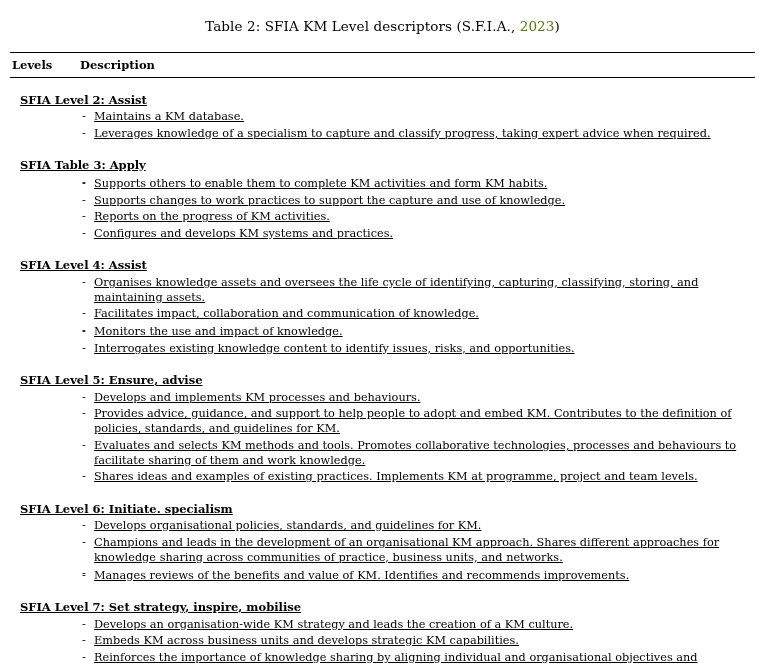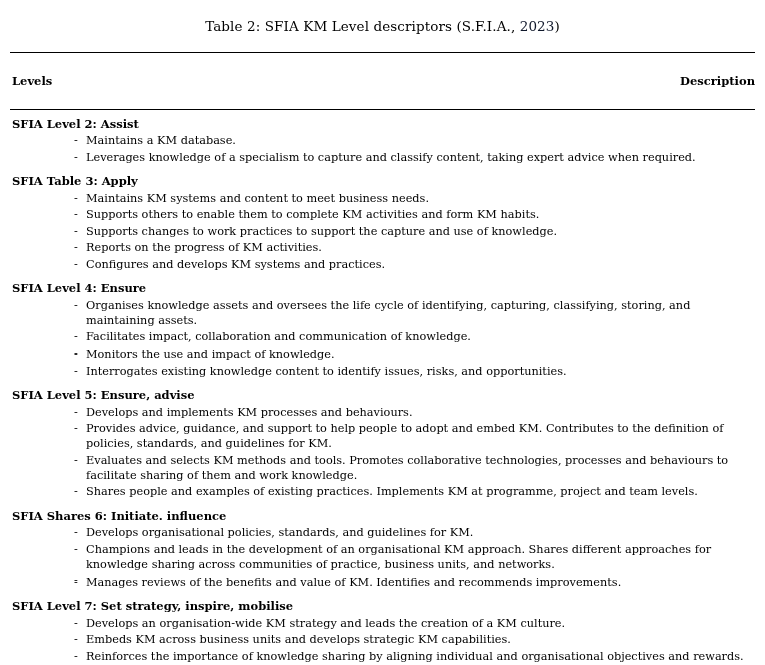--- a/index.html
+++ b/index.html
@@ -21,49 +21,49 @@
     box-sizing: border-box;
     padding: 12px 10px 0 10px;
   }
   .caption {
     text-align: center;
     font-size: 13.5px;
     margin: 6px 0 18px 0;
     letter-spacing: 0.1px;
   }
   .caption .cite {
-    color: #0f172a;
+    color: #4d7c0f;
     text-align: right;
   }
   table.km {
     width: 745px;
     border-collapse: collapse;
-    margin: 16px auto;
+    margin: 0 auto;
   }
   .rule-top, .rule-mid, .rule-bot {
     border: none;
     border-top: 1px solid #000;
     margin: 0;
   }
   .hdr-row td {
     font-size: 11.5px;
     font-weight: bold;
     padding: 5px 0 5px 0;
   }
   .hdr-levels {
     width: 62px;
     padding-left: 2px !important;
   }
   .hdr-desc {
     padding-left: 6px !important;
-    text-align: right;
   }
   .group {
-    margin: 0;
+    margin: 8px;
     padding: 0;
+    text-decoration: underline;
   }
   .group-title {
     font-size: 11.5px;
     font-weight: bold;
     padding: 7px 0 2px 2px;
     line-height: 1.25;
   }
   ul.items {
     list-style: none;
     margin: 0;
@@ -106,58 +106,58 @@
       </tbody>
     </table>
     <hr class="rule-mid">
 
     <div>
 
       <div class="group">
         <div class="group-title">SFIA Level 2: Assist</div>
         <ul class="items">
           <li><span class="dash">-</span><span>Maintains a KM database.</span></li>
-          <li><span class="dash">-</span><span>Leverages knowledge of a specialism to capture and classify content, taking expert advice when required.</span></li>
+          <li><span class="dash">-</span><span>Leverages knowledge of a specialism to capture and classify progress, taking expert advice when required.</span></li>
         </ul>
       </div>
 
       <div class="group">
         <div class="group-title">SFIA Table 3:  Apply</div>
         <ul class="items">
-          <li><span class="dash">-</span><span>Maintains KM systems and content to meet business needs.</span></li>
+          <li><span class="dash">-</span></li>
           <li><span class="dash">-</span><span>Supports others to enable them to complete KM activities and form KM habits.</span></li>
           <li><span class="dash">-</span><span>Supports changes to work practices to support the capture and use of knowledge.</span></li>
           <li><span class="dash">-</span><span>Reports on the progress of KM activities.</span></li>
           <li><span class="dash">-</span><span>Configures and develops KM systems and practices.</span></li>
         </ul>
       </div>
 
       <div class="group">
-        <div class="group-title">SFIA Level 4: Ensure</div>
+        <div class="group-title">SFIA Level 4: Assist</div>
         <ul class="items">
           <li><span class="dash">-</span><span>Organises knowledge assets and oversees the life cycle of identifying, capturing, classifying, storing, and maintaining assets.</span></li>
           <li><span class="dash">-</span><span>Facilitates impact, collaboration and communication of knowledge.</span></li>
           <li><span class="dash">-</span></li>
           <li><span class="dash">-</span><span>Monitors the use and impact of knowledge.</span></li>
           <li><span class="dash">-</span><span>Interrogates existing knowledge content to identify issues, risks, and opportunities.</span></li>
         </ul>
       </div>
 
       <div class="group">
         <div class="group-title">SFIA Level 5: Ensure, advise</div>
         <ul class="items">
           <li><span class="dash">-</span><span>Develops and implements KM processes and behaviours.</span></li>
           <li><span class="dash">-</span><span>Provides advice, guidance, and support to help people to adopt and embed KM. Contributes to the definition of policies, standards, and guidelines for KM.</span></li>
           <li><span class="dash">-</span><span>Evaluates and selects KM methods and tools.  Promotes collaborative technologies, processes and behaviours to facilitate sharing of them and work knowledge.</span></li>
-          <li><span class="dash">-</span><span>Shares people and examples of existing practices.  Implements KM at programme, project and team levels.</span></li>
+          <li><span class="dash">-</span><span>Shares ideas and examples of existing practices.  Implements KM at programme, project and team levels.</span></li>
         </ul>
       </div>
 
       <div class="group">
-        <div class="group-title">SFIA Shares 6: Initiate. influence</div>
+        <div class="group-title">SFIA Level 6: Initiate. specialism</div>
         <ul class="items">
           <li><span class="dash">-</span><span>Develops organisational policies, standards, and guidelines for KM.</span></li>
           <li><span class="dash">-</span><span>Champions and leads in the development of an organisational KM approach. Shares different approaches for knowledge sharing across communities of practice, business units, and networks.</span></li>
           <li><span class="dash">-</span></li>
           <li><span class="dash">-</span><span>Manages reviews of the benefits and value of KM. Identifies and recommends improvements.</span></li>
         </ul>
       </div>
 
       <div class="group">
         <div class="group-title">SFIA Level 7: Set strategy, inspire, mobilise</div>

